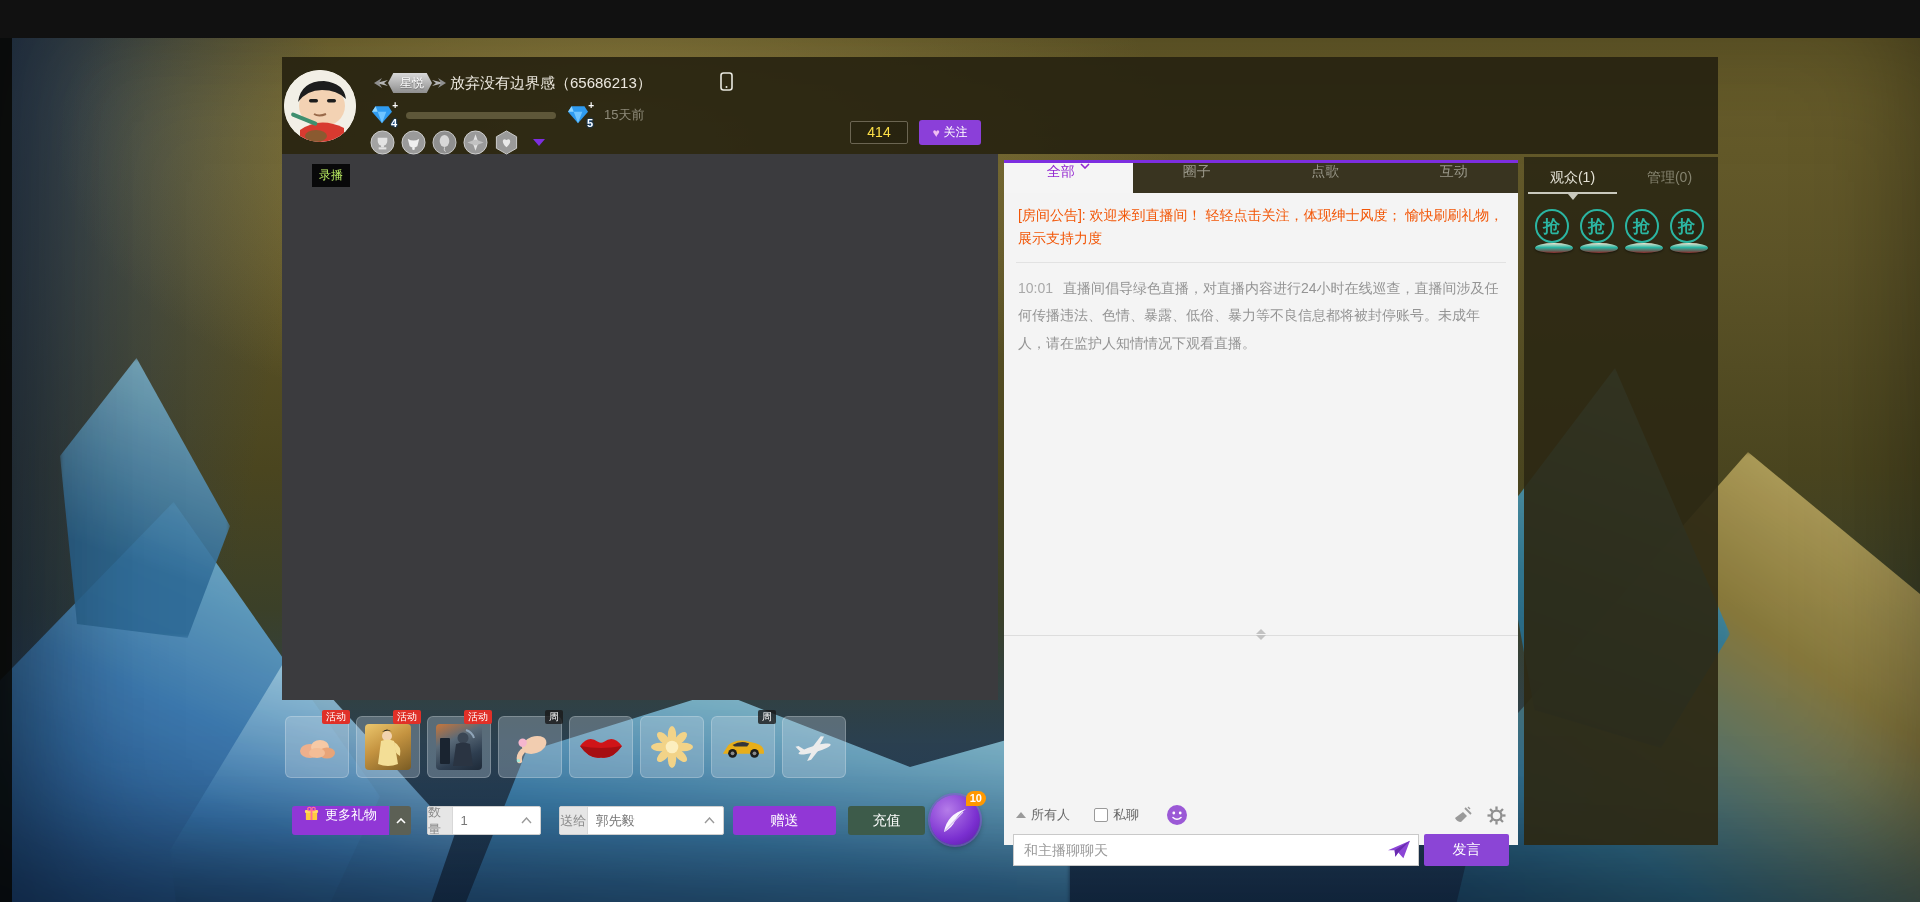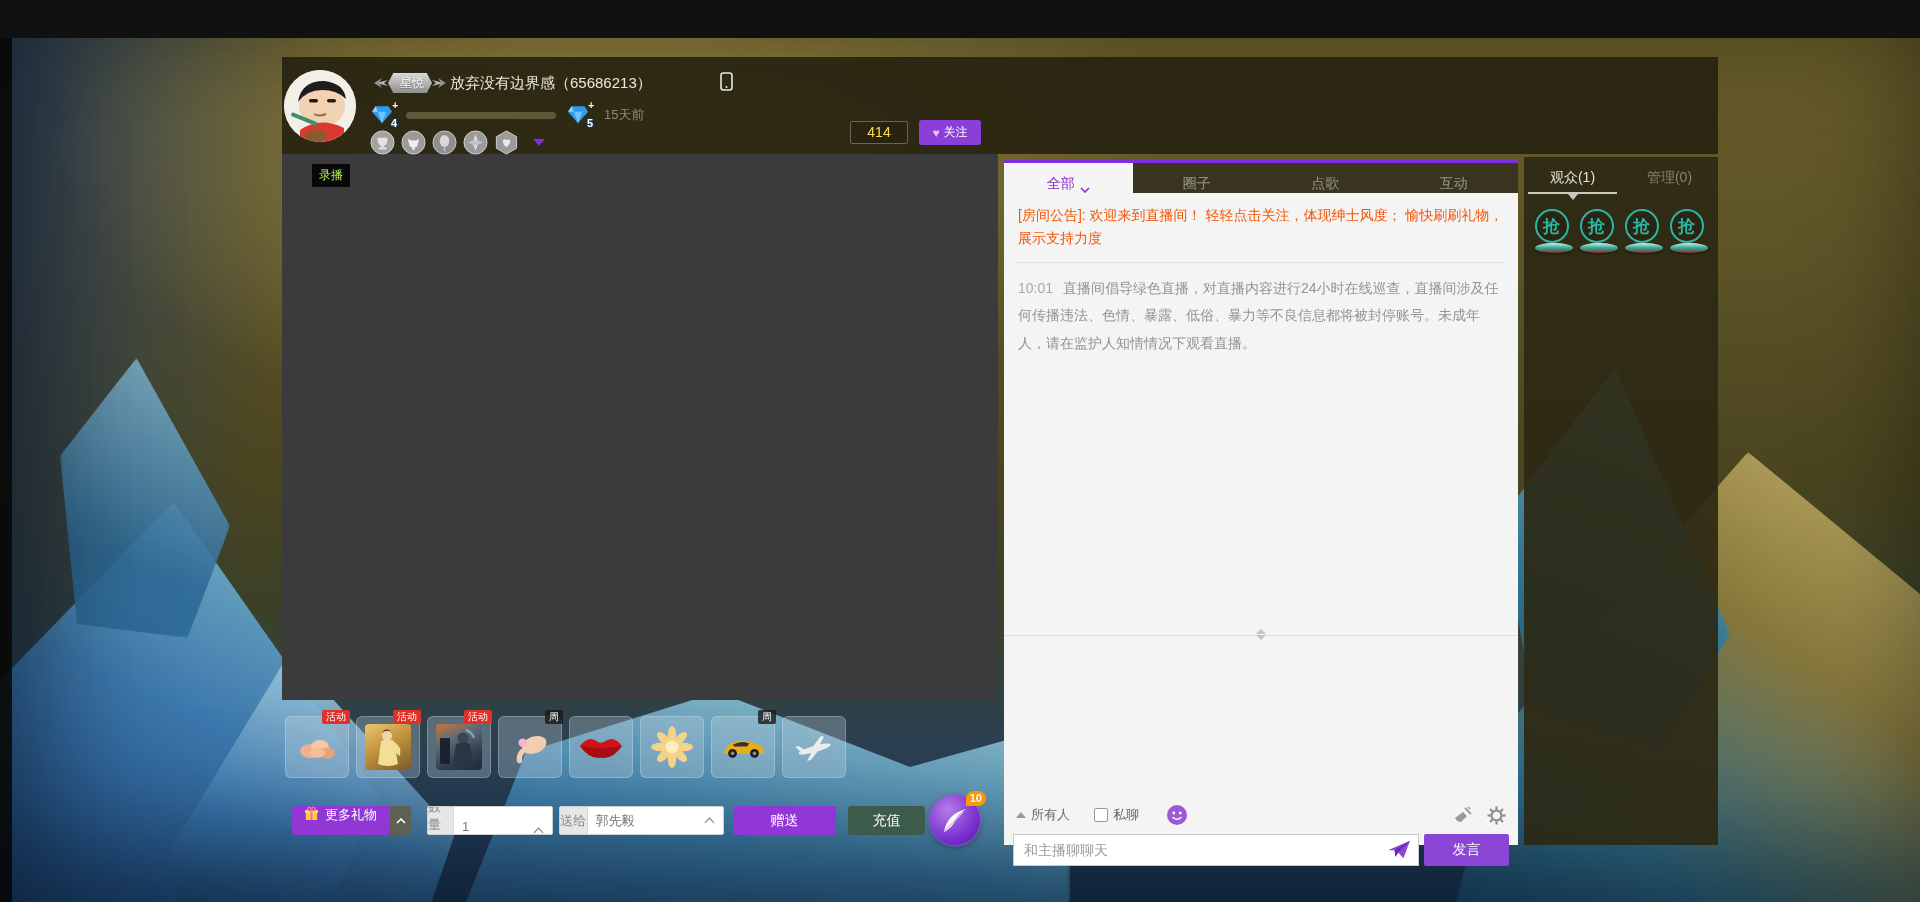--- a/index.html
+++ b/index.html
@@ -83,37 +83,37 @@
 
   
   .controls { position:absolute; left:282px; top:806px; width:716px; height:30px; z-index:4; }
   .more-gifts { position:absolute; left:10px; top:0; height:29px; display:flex; cursor:pointer; }
   .mg-main { display:flex; align-items:flex-start; gap:6px; background:#9137d6; color:#fff; font-size:13px; padding:0 12px; border-radius:3px 0 0 3px; }
   .mg-caret { width:21px; background:#5c6055; border-radius:0 3px 3px 0; display:flex; align-items:center; justify-content:center; margin-left:1px; }
   .fldgrp { position:absolute; top:0; height:29px; display:flex; border:1px solid #cfcfcf; border-radius:2px; background:#fff; overflow:hidden; }
   .fldgrp .lab { background:#e6e6e6; color:#8a8a8a; font-size:13px; display:flex; align-items:center; justify-content:center; border-right:1px solid #d8d8d8; }
   .fldgrp input { border:none; outline:none; font-size:13px; color:#777; padding:0 8px; width:100%; background:#fff; }
   .fldgrp .car { display:flex; align-items:center; padding-right:8px; cursor:pointer; }
-  .grp-qty { left:145px; width:126px;align-items:flex-end; }
+  .grp-qty { left:145px; width:114px; }
   .grp-qty .lab { width:44px; }
   .grp-to { left:277px; width:165px; }
   .grp-to .lab { width:40px; }
   .btn-give { position:absolute; left:451px; top:0; width:103px; height:29px; background:#9137d6; border:none; border-radius:3px; color:#fff; font-size:14px; cursor:pointer; }
   .btn-recharge { position:absolute; left:566px; top:0; width:77px; height:29px; background:#3d5b4a; border:none; border-radius:3px; color:#fff; font-size:14px; cursor:pointer; }
   .feather-orb { position:absolute; left:648px; top:-11px; width:50px; height:50px; border-radius:50%; cursor:pointer;
     background:radial-gradient(circle at 35% 30%,#b57ce9,#7a2fd0 62%,#55189f 100%); box-shadow:0 0 0 2px rgba(150,90,230,.5), 0 2px 6px rgba(0,0,0,.4); }
   .feather-orb svg { position:absolute; left:9px; top:10px; }
   .orb-badge { position:absolute; top:-4px; right:-6px; background:#ff9800; color:#fff; font-size:11px; font-weight:bold;
     padding:0 4px; height:15px; line-height:15px; border-radius:8px 8px 8px 0; }
 
   
   .chat { position:absolute; left:1004px; top:160px; width:514px; height:685px; z-index:5; }
   .chat-accent { position:absolute; left:0; top:0; width:100%; height:3px; background:#7d2ee0; }
   .chat-tabs { position:absolute; left:0; top:3px; width:100%; height:30px; display:flex; }
-  .ctab { flex:1; display:flex; align-items:flex-end; justify-content:center; gap:5px; font-size:14px; color:#9a988a; background:#393420; cursor:pointer; }
+  .ctab { flex:1; display:flex; align-items:flex-start; justify-content:center; gap:5px; font-size:14px; color:#9a988a; background:#393420; cursor:pointer; }
   .ctab.active { background:#f5f5f5; color:#9327d0; }
   .chat-body { position:absolute; left:0; top:33px; width:100%; height:652px; background:#f4f4f4; }
   .announce { padding:11px 14px 10px 14px; font-size:14px; line-height:1.65; color:#f25607; }
   .ann-divider { height:1px; background:#e2e2e2; margin:2px 12px 0 12px; }
   .sysmsg { padding:12px 14px; font-size:14px; line-height:1.95; color:#949494; }
   .sysmsg .t { color:#a9a9a9; margin-right:6px; }
   .splitter { position:absolute; left:0; top:442px; width:100%; height:1px; background:#ddd; }
   .split-handle { position:absolute; left:50%; top:-6px; transform:translateX(-50%); width:14px; height:12px; cursor:row-resize; }
   .split-handle .up { width:0;height:0;border-left:5px solid transparent;border-right:5px solid transparent;border-bottom:5px solid #c2c2c2; margin:0 auto; }
   .split-handle .dn { width:0;height:0;border-left:5px solid transparent;border-right:5px solid transparent;border-top:5px solid #c2c2c2; margin:1px auto 0; }

